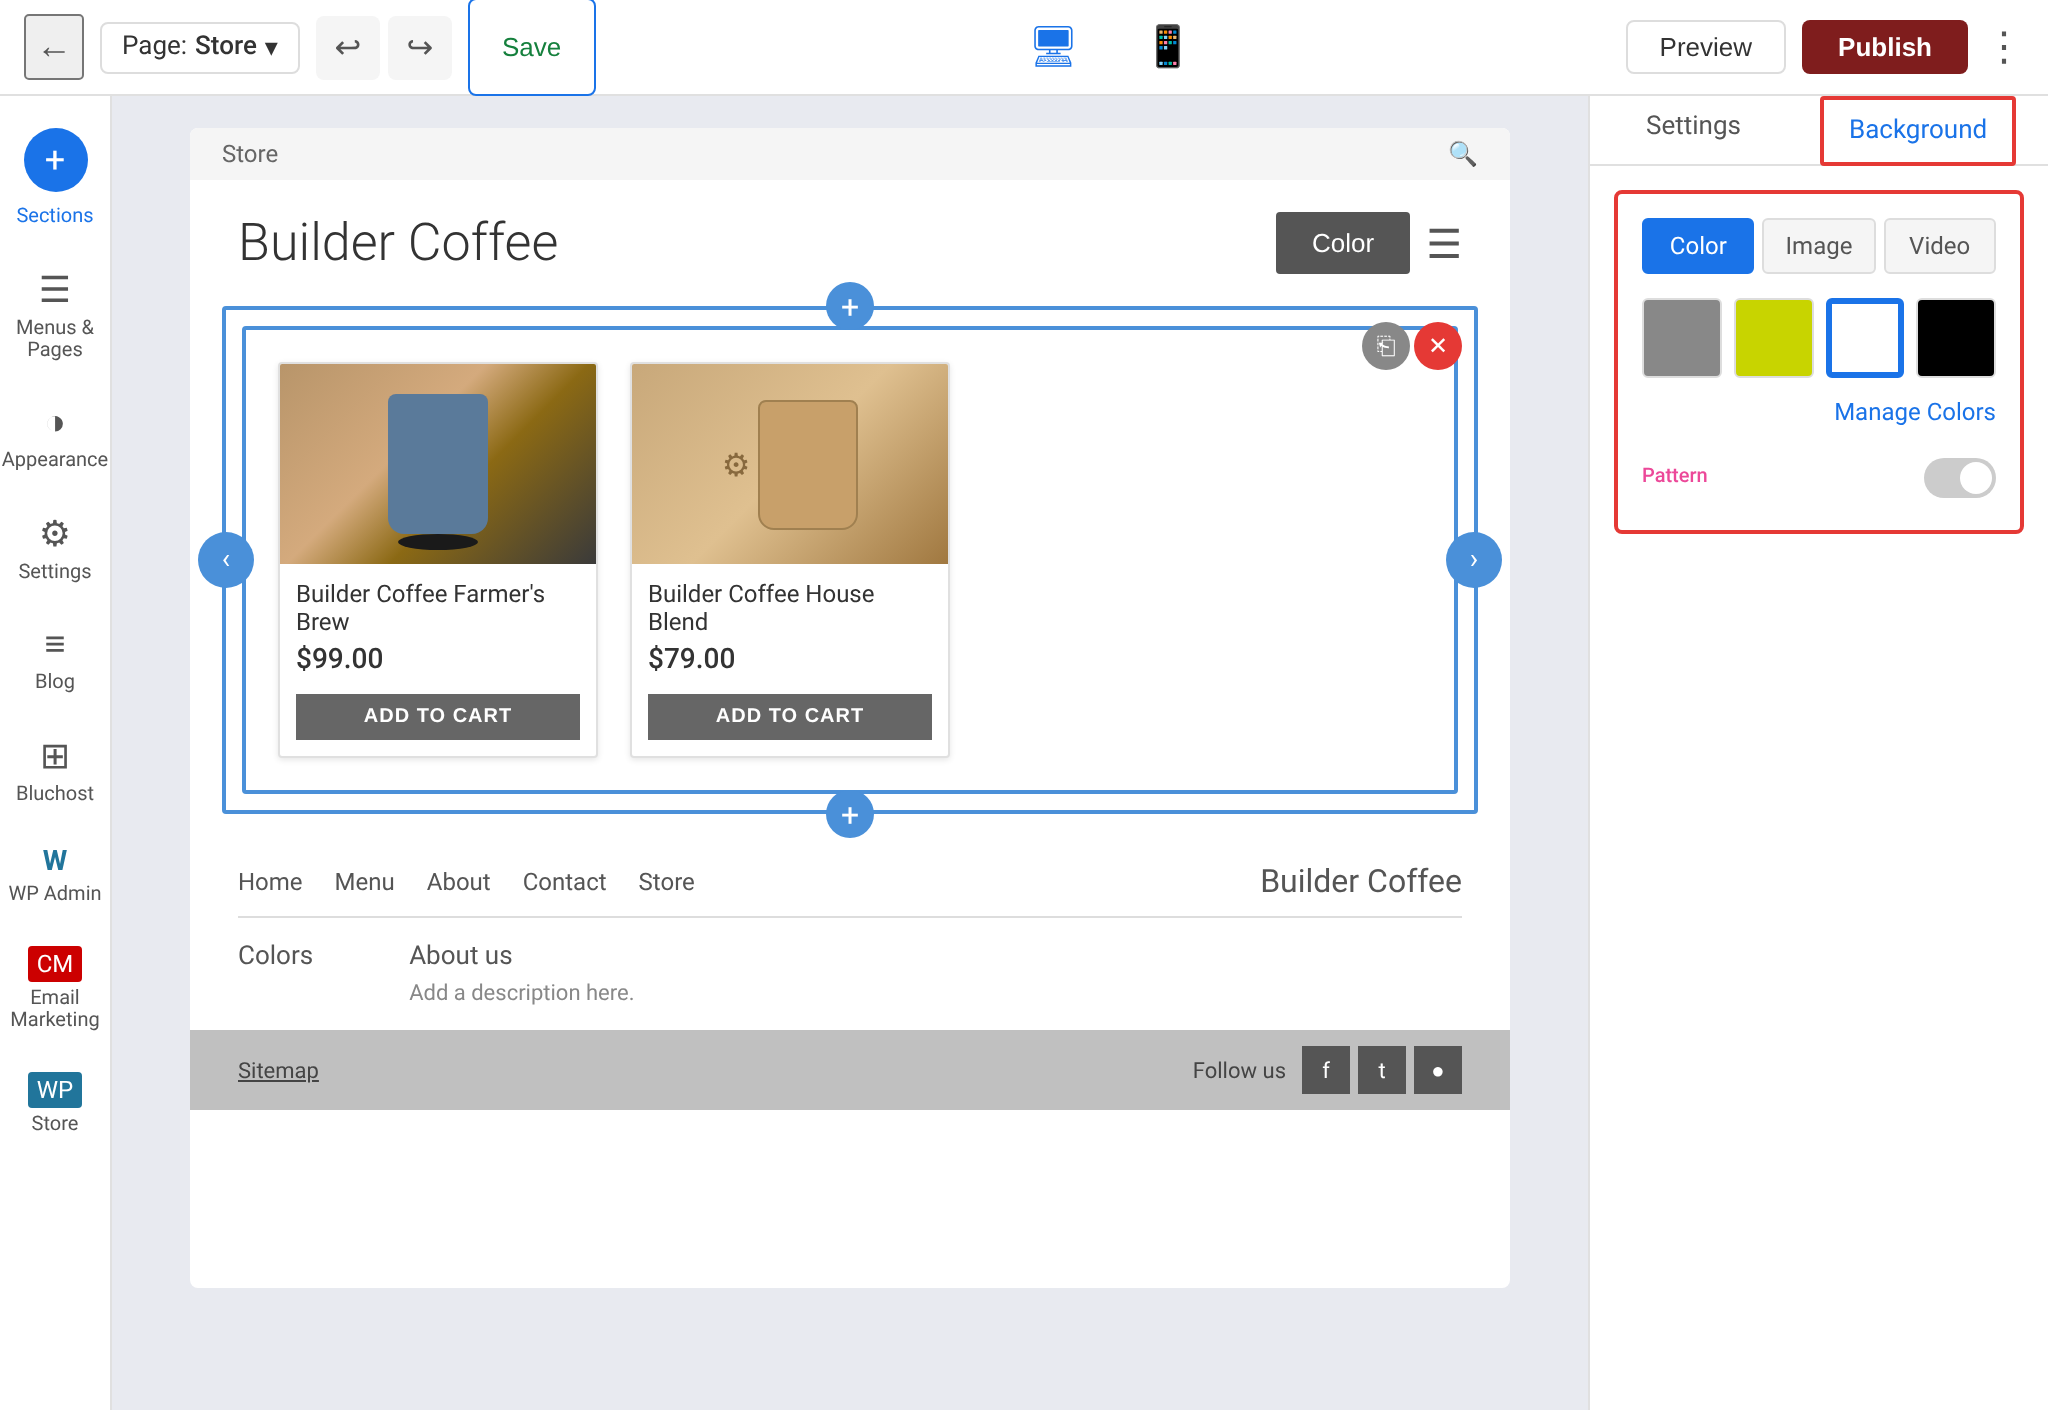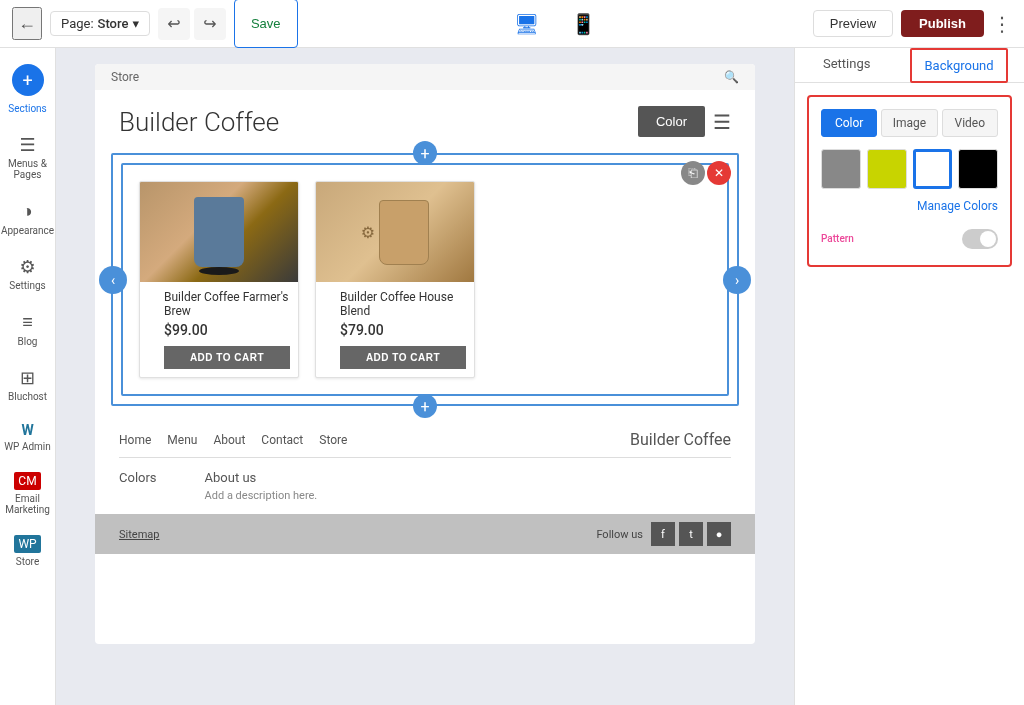--- a/index.html
+++ b/index.html
@@ -211,21 +211,21 @@
       background: #5a7a9a;
       border-radius: 4px 4px 8px 8px;
       position: relative;
     }
     .coffee-bag2 {
       width: 50px; height: 65px;
       background: #c8a06a;
       border-radius: 4px 4px 8px 8px;
       border: 1px solid #a08050;
     }
-    .product-info { padding: 8px; margin-left: 16px; }
+    .product-info { padding: 8px; }
     .product-name { font-size: 12px; color: #333; margin-bottom: 4px; font-weight: 400; }
     .product-price { font-size: 14px; color: #333; font-weight: 500; margin-bottom: 8px; }
     .add-to-cart-btn {
       width: 100%;
       background: #666;
       color: #fff;
       border: none;
       padding: 6px 0;
       font-size: 10px;
       font-weight: 600;

